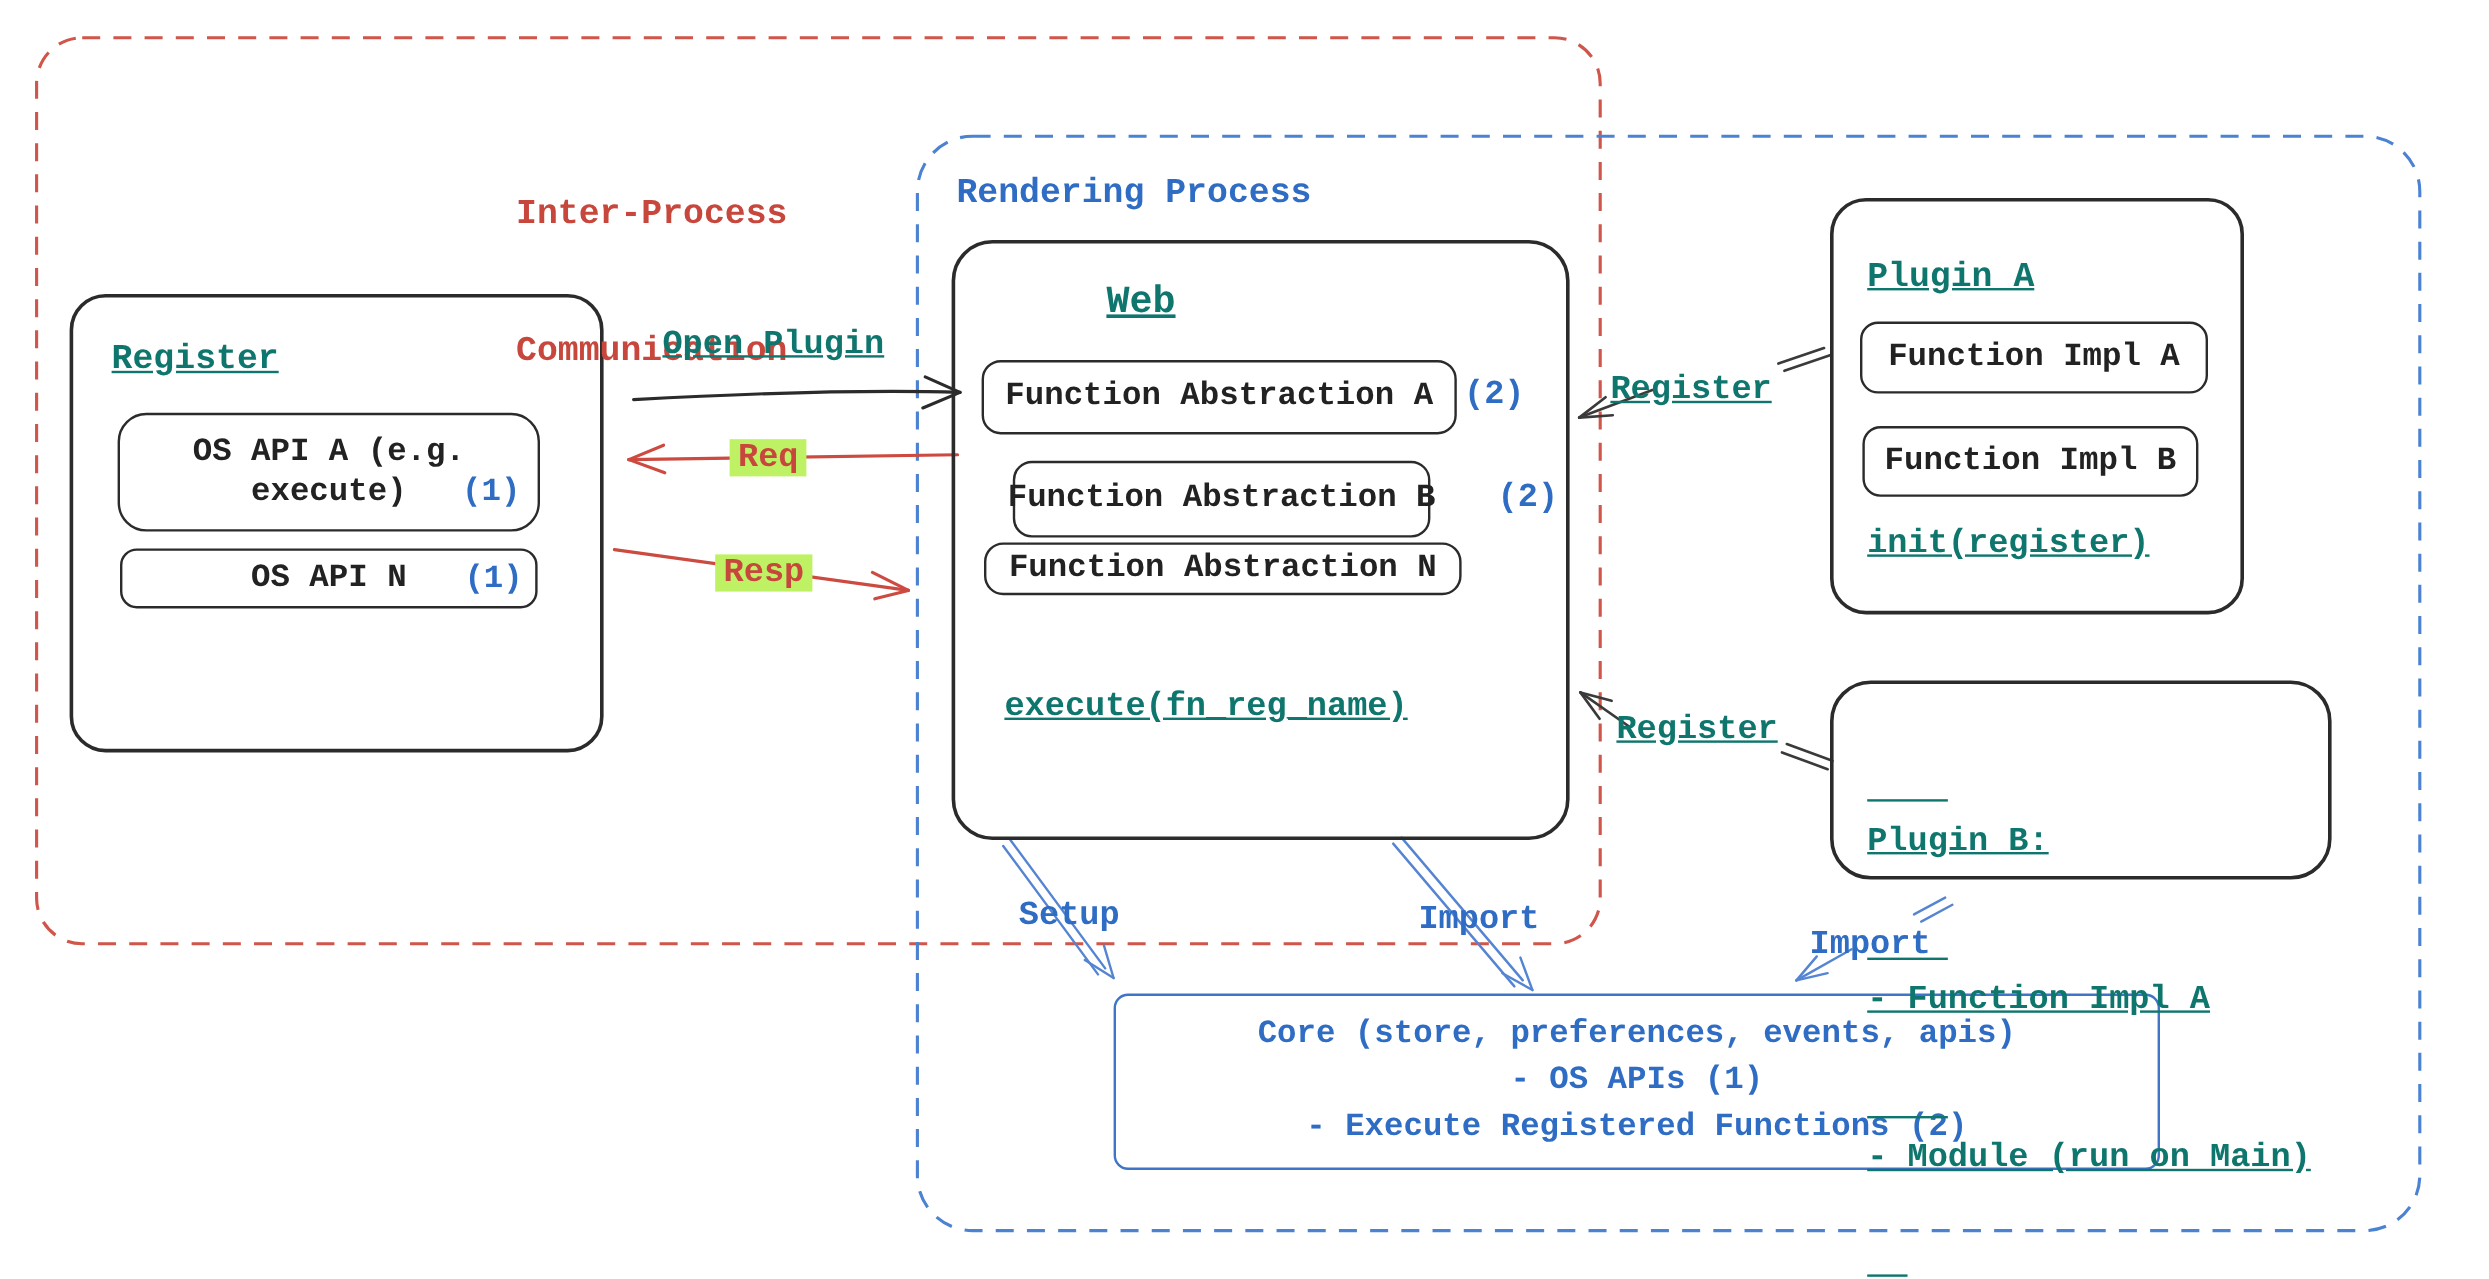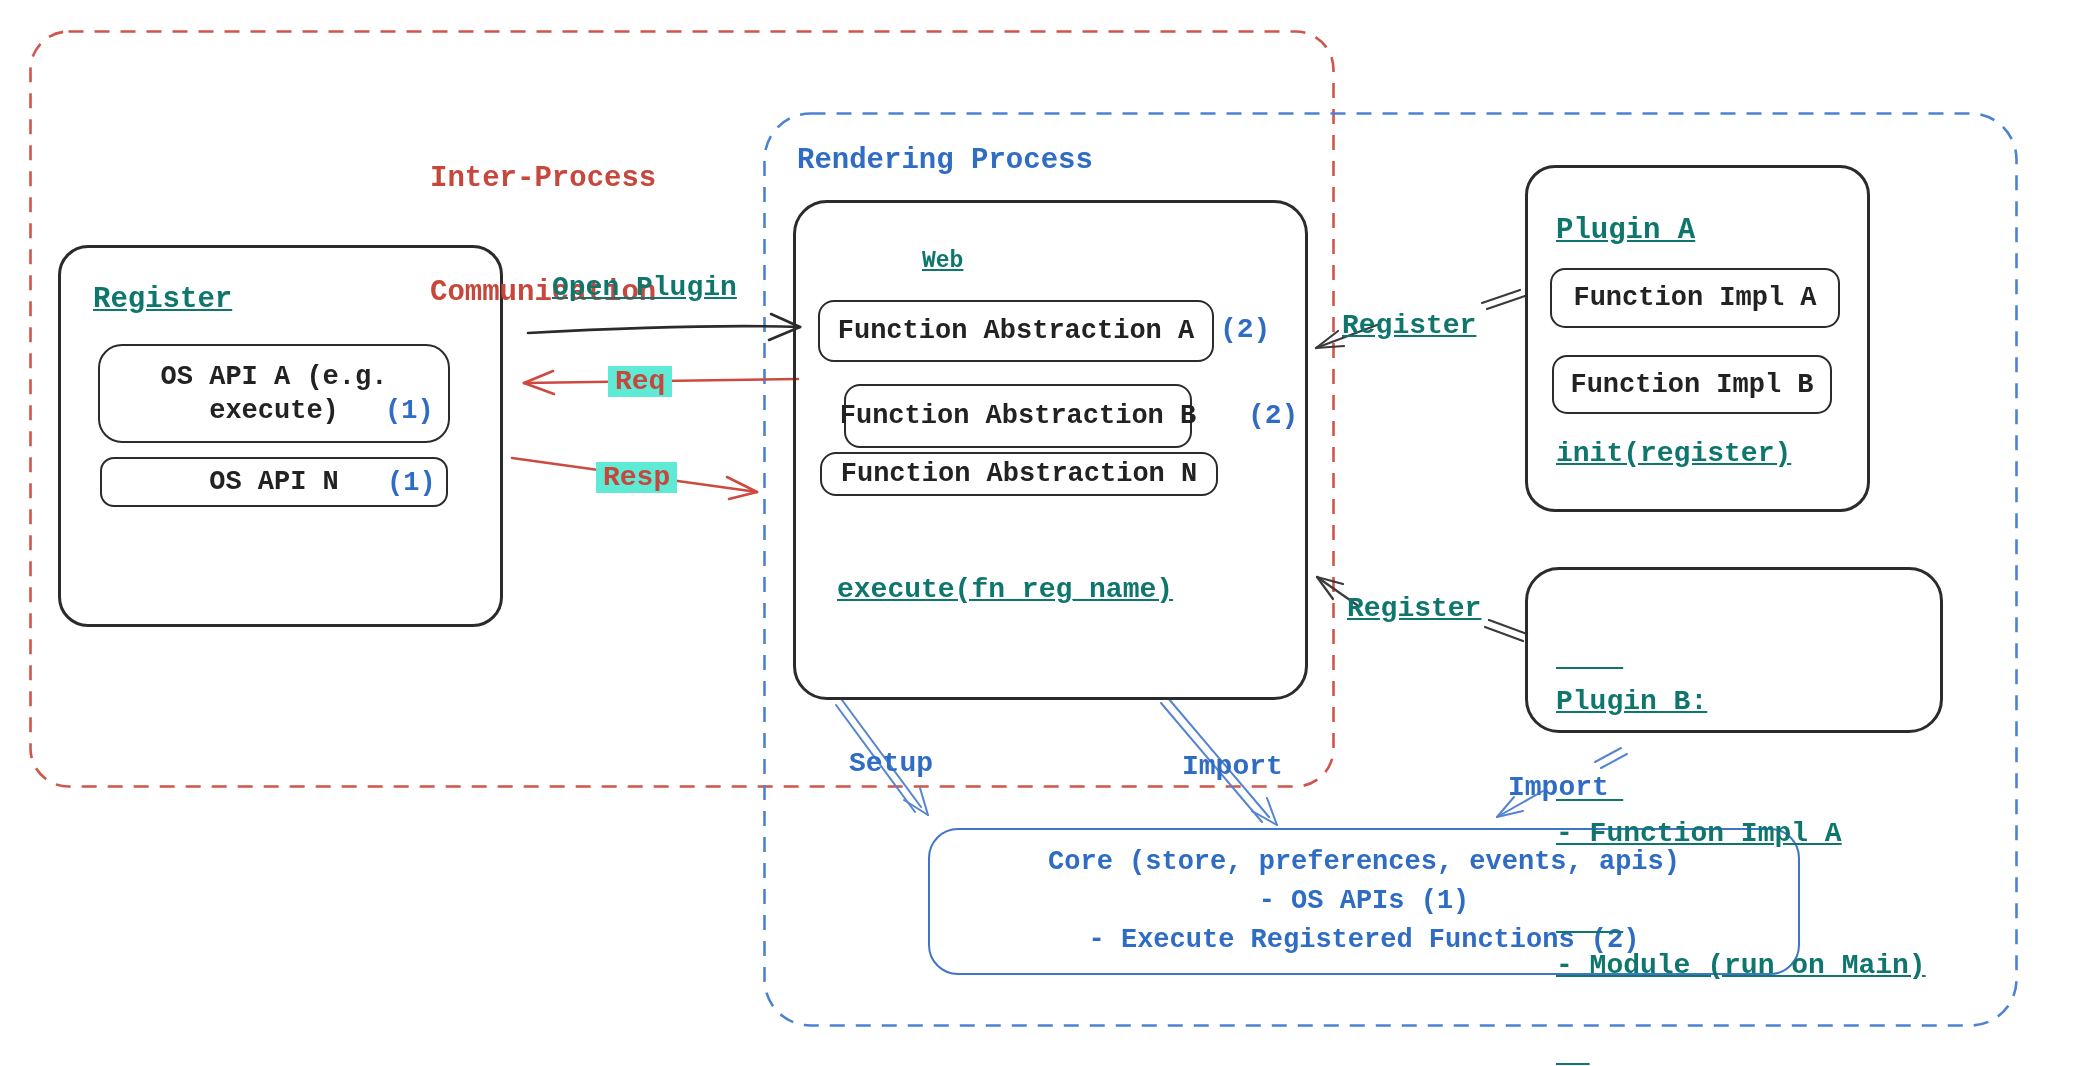--- a/index.html
+++ b/index.html
@@ -12,24 +12,24 @@
   #lines{z-index:1;}
   .node{position:absolute;border:3px solid #2b2b2b;border-radius:30px;background:transparent;z-index:2;box-sizing:border-box;}
   .subnode{position:absolute;border:2.5px solid #2b2b2b;border-radius:16px;z-index:3;box-sizing:border-box;
     display:flex;flex-direction:column;align-items:center;justify-content:center;
     font-size:27px;line-height:34px;white-space:pre;}
   .txt{position:absolute;z-index:4;white-space:pre;}
   .ink{color:#0f766e;text-decoration:underline;}
   .red{color:#c7473d;}
   .blue{color:#2f6cc3;}
   .badge{position:absolute;color:#2f6cc3;font-size:27px;z-index:5;}
-  .onls{background:#5eead4;padding:0 7px;}  
+  .onls{background:#bef264;padding:0 7px;}  
   .core{
     position:absolute;left:928px;top:828px;width:872px;height:147px;
-    border:2.5px solid #3f74c6;border-radius:30px;z-index:2;box-sizing:border-box;
+    border:2.5px solid #3f74c6;border-radius:12px;z-index:2;box-sizing:border-box;
     display:flex;flex-direction:column;align-items:center;justify-content:center;
     color:#2f6cc3;font-size:27px;line-height:39px;text-align:center;white-space:pre;
   }
 </style>
 </head>
 <body>
 
 <div id="canvas">
 
   <svg id="lines" width="2074" height="1066" viewBox="0 0 2074 1066">
@@ -115,21 +115,21 @@
   <div class="subnode" style="left:100px;top:457px;width:348px;height:50px;border-radius:14px;">
     <div>OS API N</div>
   </div>
   <span class="badge" style="left:387px;top:468px;">(1)</span>
 
   <div class="txt ink" style="left:552px;top:272px;font-size:28px;">Open Plugin</div>
   <div class="txt red onls" style="left:608px;top:366px;font-size:28px;">Req</div>
   <div class="txt red onls" style="left:596px;top:462px;font-size:28px;">Resp</div>
 
   <div class="node" style="left:793px;top:200px;width:515px;height:500px;border-radius:34px;"></div>
-  <div class="txt ink" style="left:922px;top:248px;font-size:23px;">Web</div>
+  <div class="txt ink" style="left:922px;top:233px;font-size:32px;">Web</div>
   <div class="subnode" style="left:818px;top:300px;width:396px;height:62px;">
     <div>Function Abstraction A</div>
   </div>
   <span class="badge" style="left:1220px;top:314px;font-size:28px;">(2)</span>
   <div class="subnode" style="left:844px;top:384px;width:348px;height:64px;">
     <div>Function Abstraction B</div>
   </div>
   <span class="badge" style="left:1248px;top:400px;font-size:28px;">(2)</span>
   <div class="subnode" style="left:820px;top:452px;width:398px;height:44px;">
     <div>Function Abstraction N</div>

